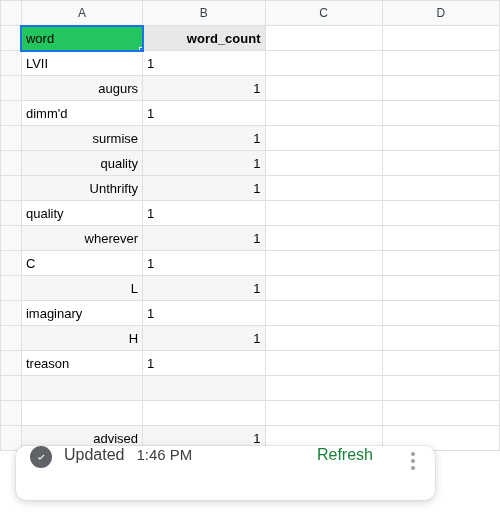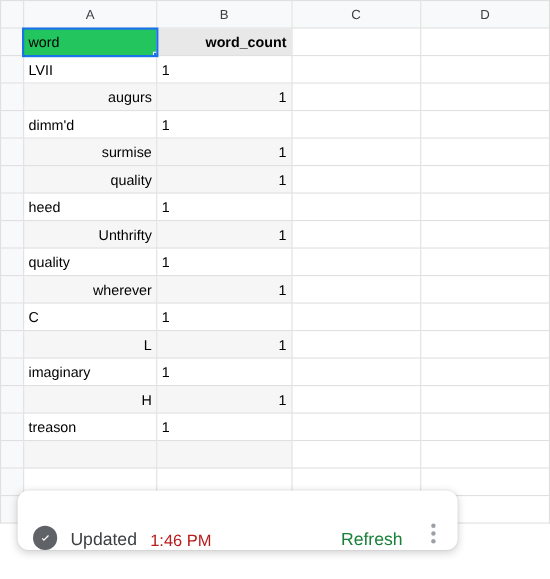--- a/index.html
+++ b/index.html
@@ -47,40 +47,40 @@
       bottom: -3px;
       width: 6px;
       height: 6px;
       background: #1a73e8;
       border: 1px solid #fff;
     }
     .alt td.col-a, .alt td.col-b { background: #f6f6f6; text-align: right; }
     .toast {
       position: absolute;
       left: 16px;
-      right: 84px;
+      right: 65px;
       bottom: 26px;
       height: 54px;
       background: #fff;
       border-radius: 10px;
       box-shadow: 0 2px 8px rgba(0,0,0,0.18), 0 0 0 1px rgba(0,0,0,0.04);
       display: flex;
-      align-items: flex-end;
+      align-items: flex-start;
       padding: 0 14px;
       gap: 12px;
       font-size: 15px;
     }
     .check-icon {
       width: 22px; height: 22px; border-radius: 50%;
       background: #5f6368; display: flex; align-items: center; justify-content: center;
     }
     .check-icon svg { width: 13px; height: 13px; fill: #fff; }
     .toast-updated { color: #3c4043; font-size: 16px; }
-    .toast-time { color: #b91c1c; font-size: 15px; }
-    .refresh { color: #188038; font-weight: 500; font-size: 16px; margin-left: auto; margin-right: 8px; cursor: pointer; }
+    .toast-time { color: #404040; font-size: 15px; }
+    .refresh { color: #188038; font-weight: 500; font-size: 16px; margin-left: auto; margin-right: 20px; cursor: pointer; }
     .kebab-icon { display: flex; flex-direction: column; gap: 3px; padding: 6px; cursor: pointer; }
     .kebab-icon span { width: 4px; height: 4px; background: #9aa0a6; border-radius: 50%; }
   </style>
 </head>
 <body>
 
 <table class="sheet">
   <tbody>
       <tr>
     <th class="corner col-rowhdr"></th>
@@ -123,27 +123,20 @@
   <tr class="alt">
         <td class="col-rowhdr"></td>
         <td class="col-a">surmise</td>
         <td class="col-b">1</td>
         <td class="col-c"></td>
         <td class="col-d"></td>
       </tr>
   <tr class="alt">
         <td class="col-rowhdr"></td>
         <td class="col-a">quality</td>
-        <td class="col-b">1</td>
-        <td class="col-c"></td>
-        <td class="col-d"></td>
-      </tr>
-  <tr>
-        <td class="col-rowhdr"></td>
-        <td class="col-a">heed</td>
         <td class="col-b">1</td>
         <td class="col-c"></td>
         <td class="col-d"></td>
       </tr>
   <tr class="alt">
         <td class="col-rowhdr"></td>
         <td class="col-a">Unthrifty</td>
         <td class="col-b">1</td>
         <td class="col-c"></td>
         <td class="col-d"></td>

